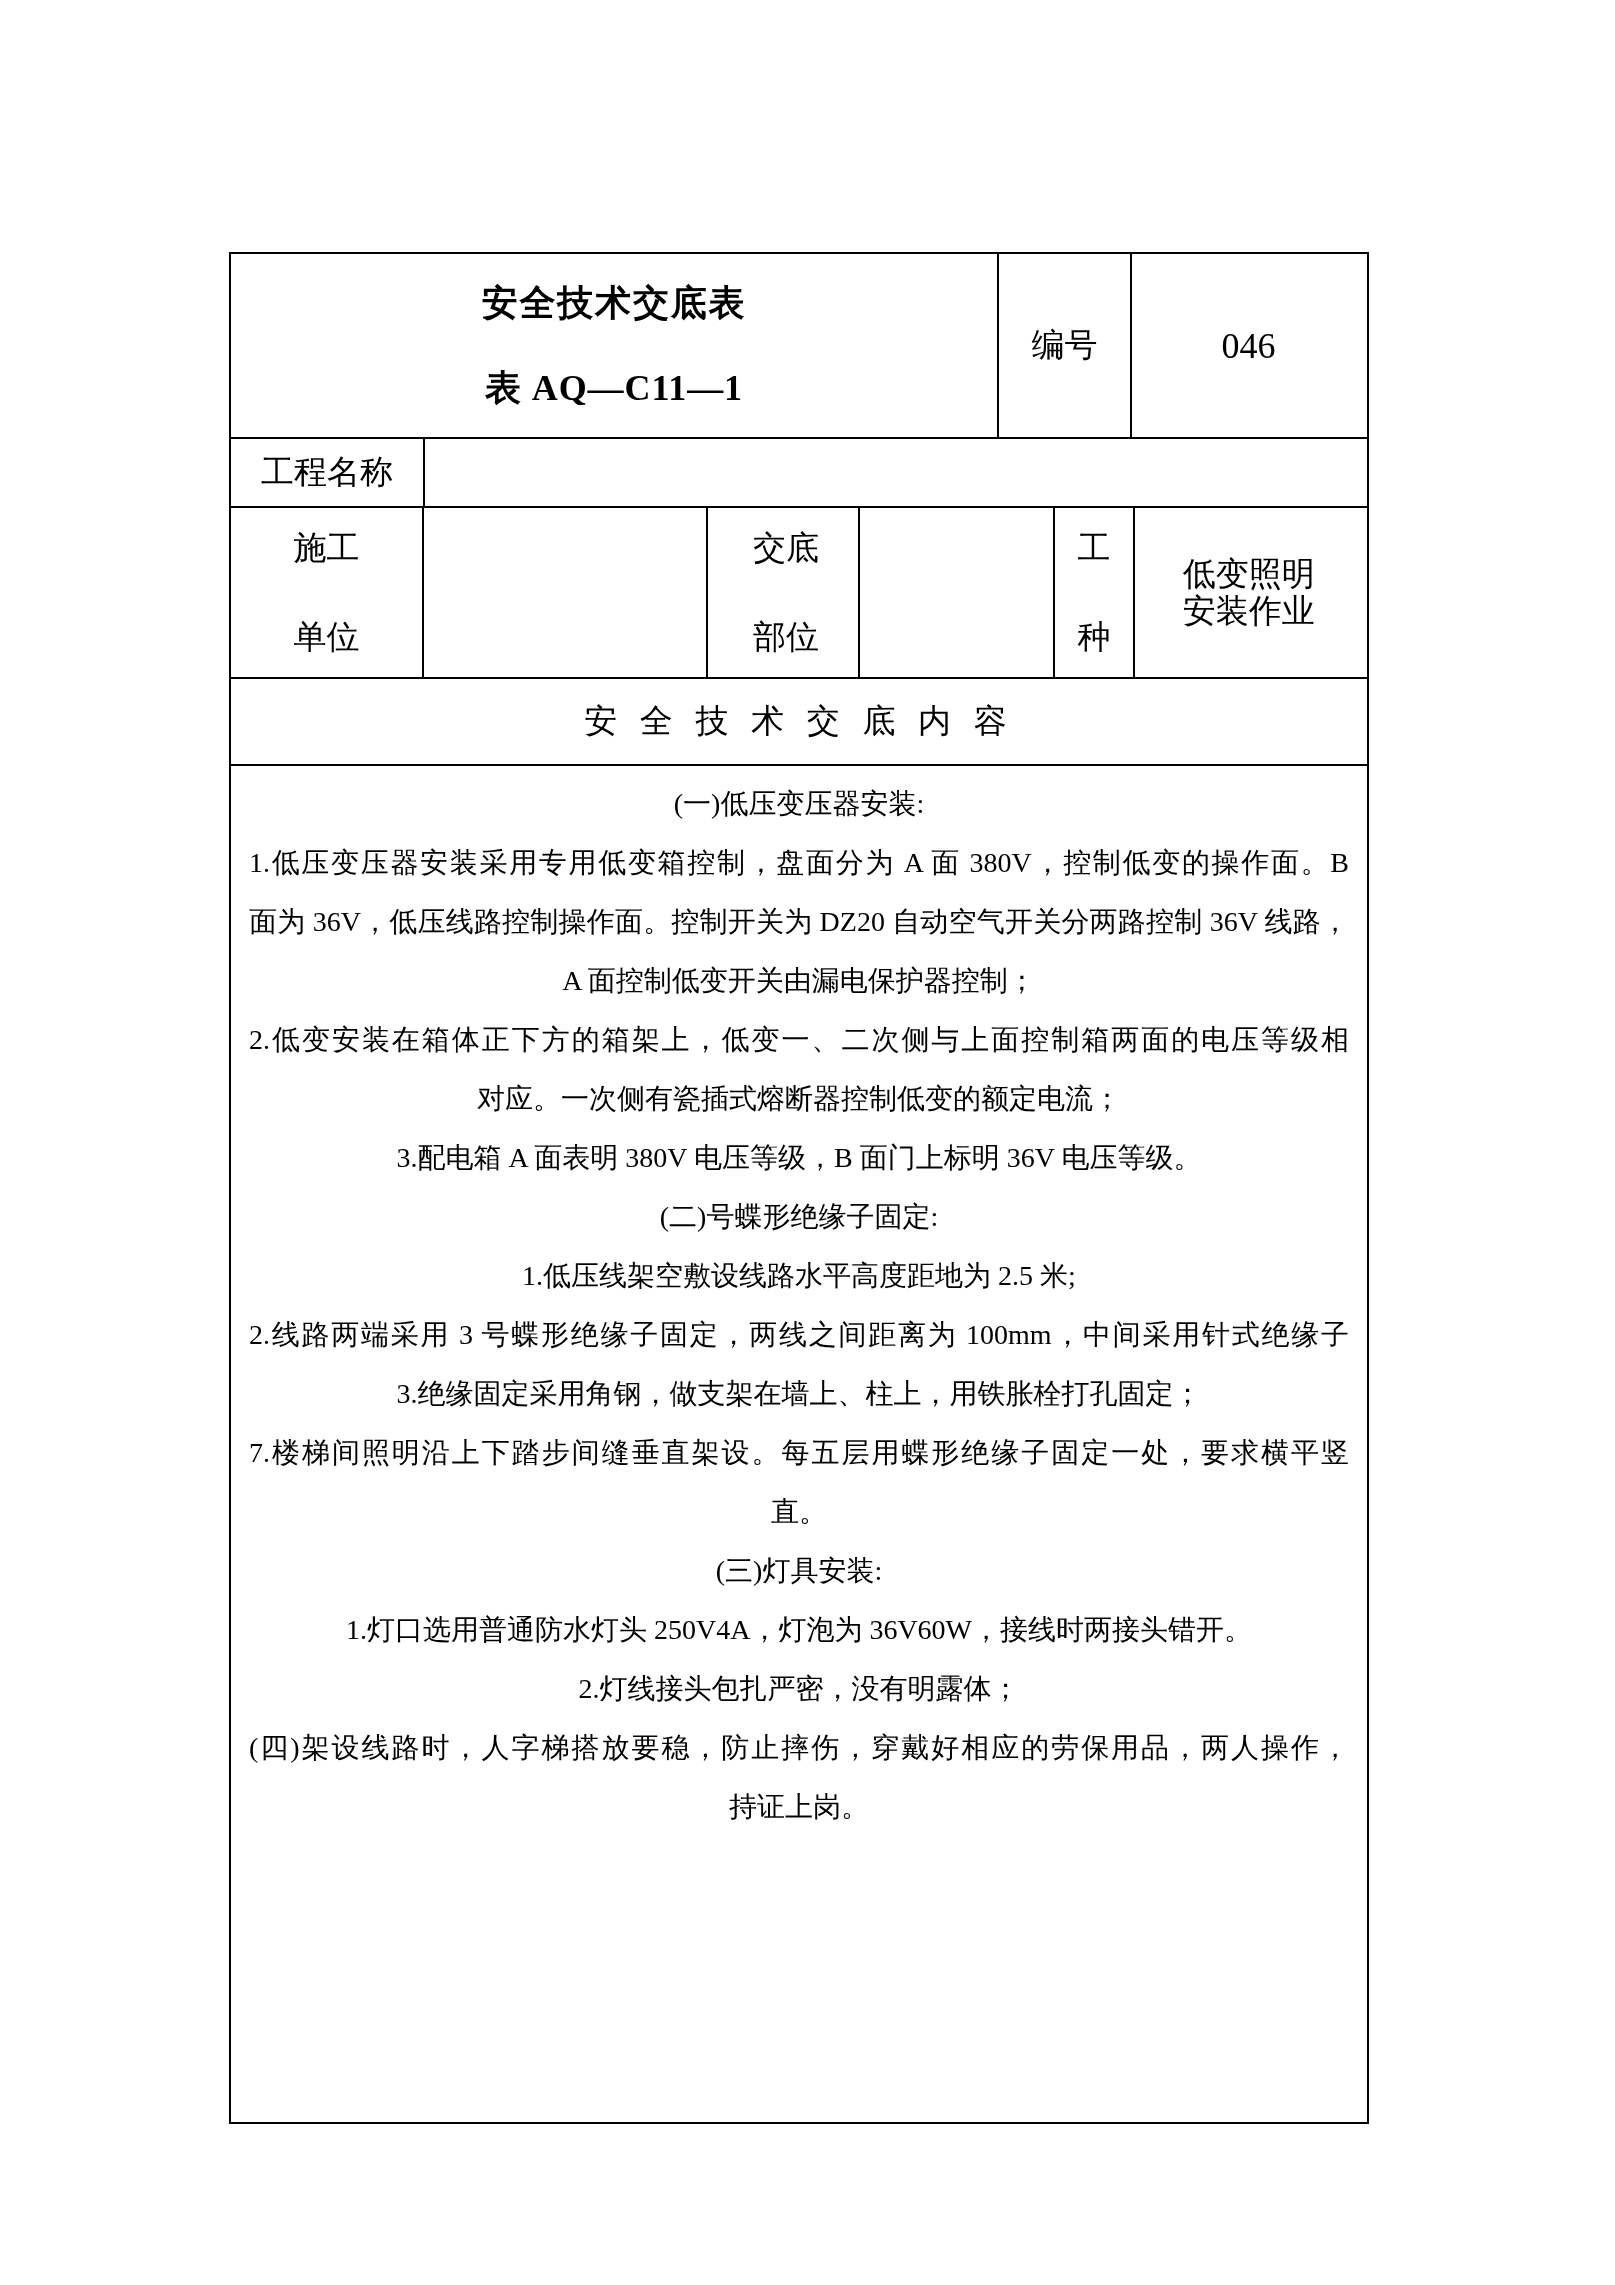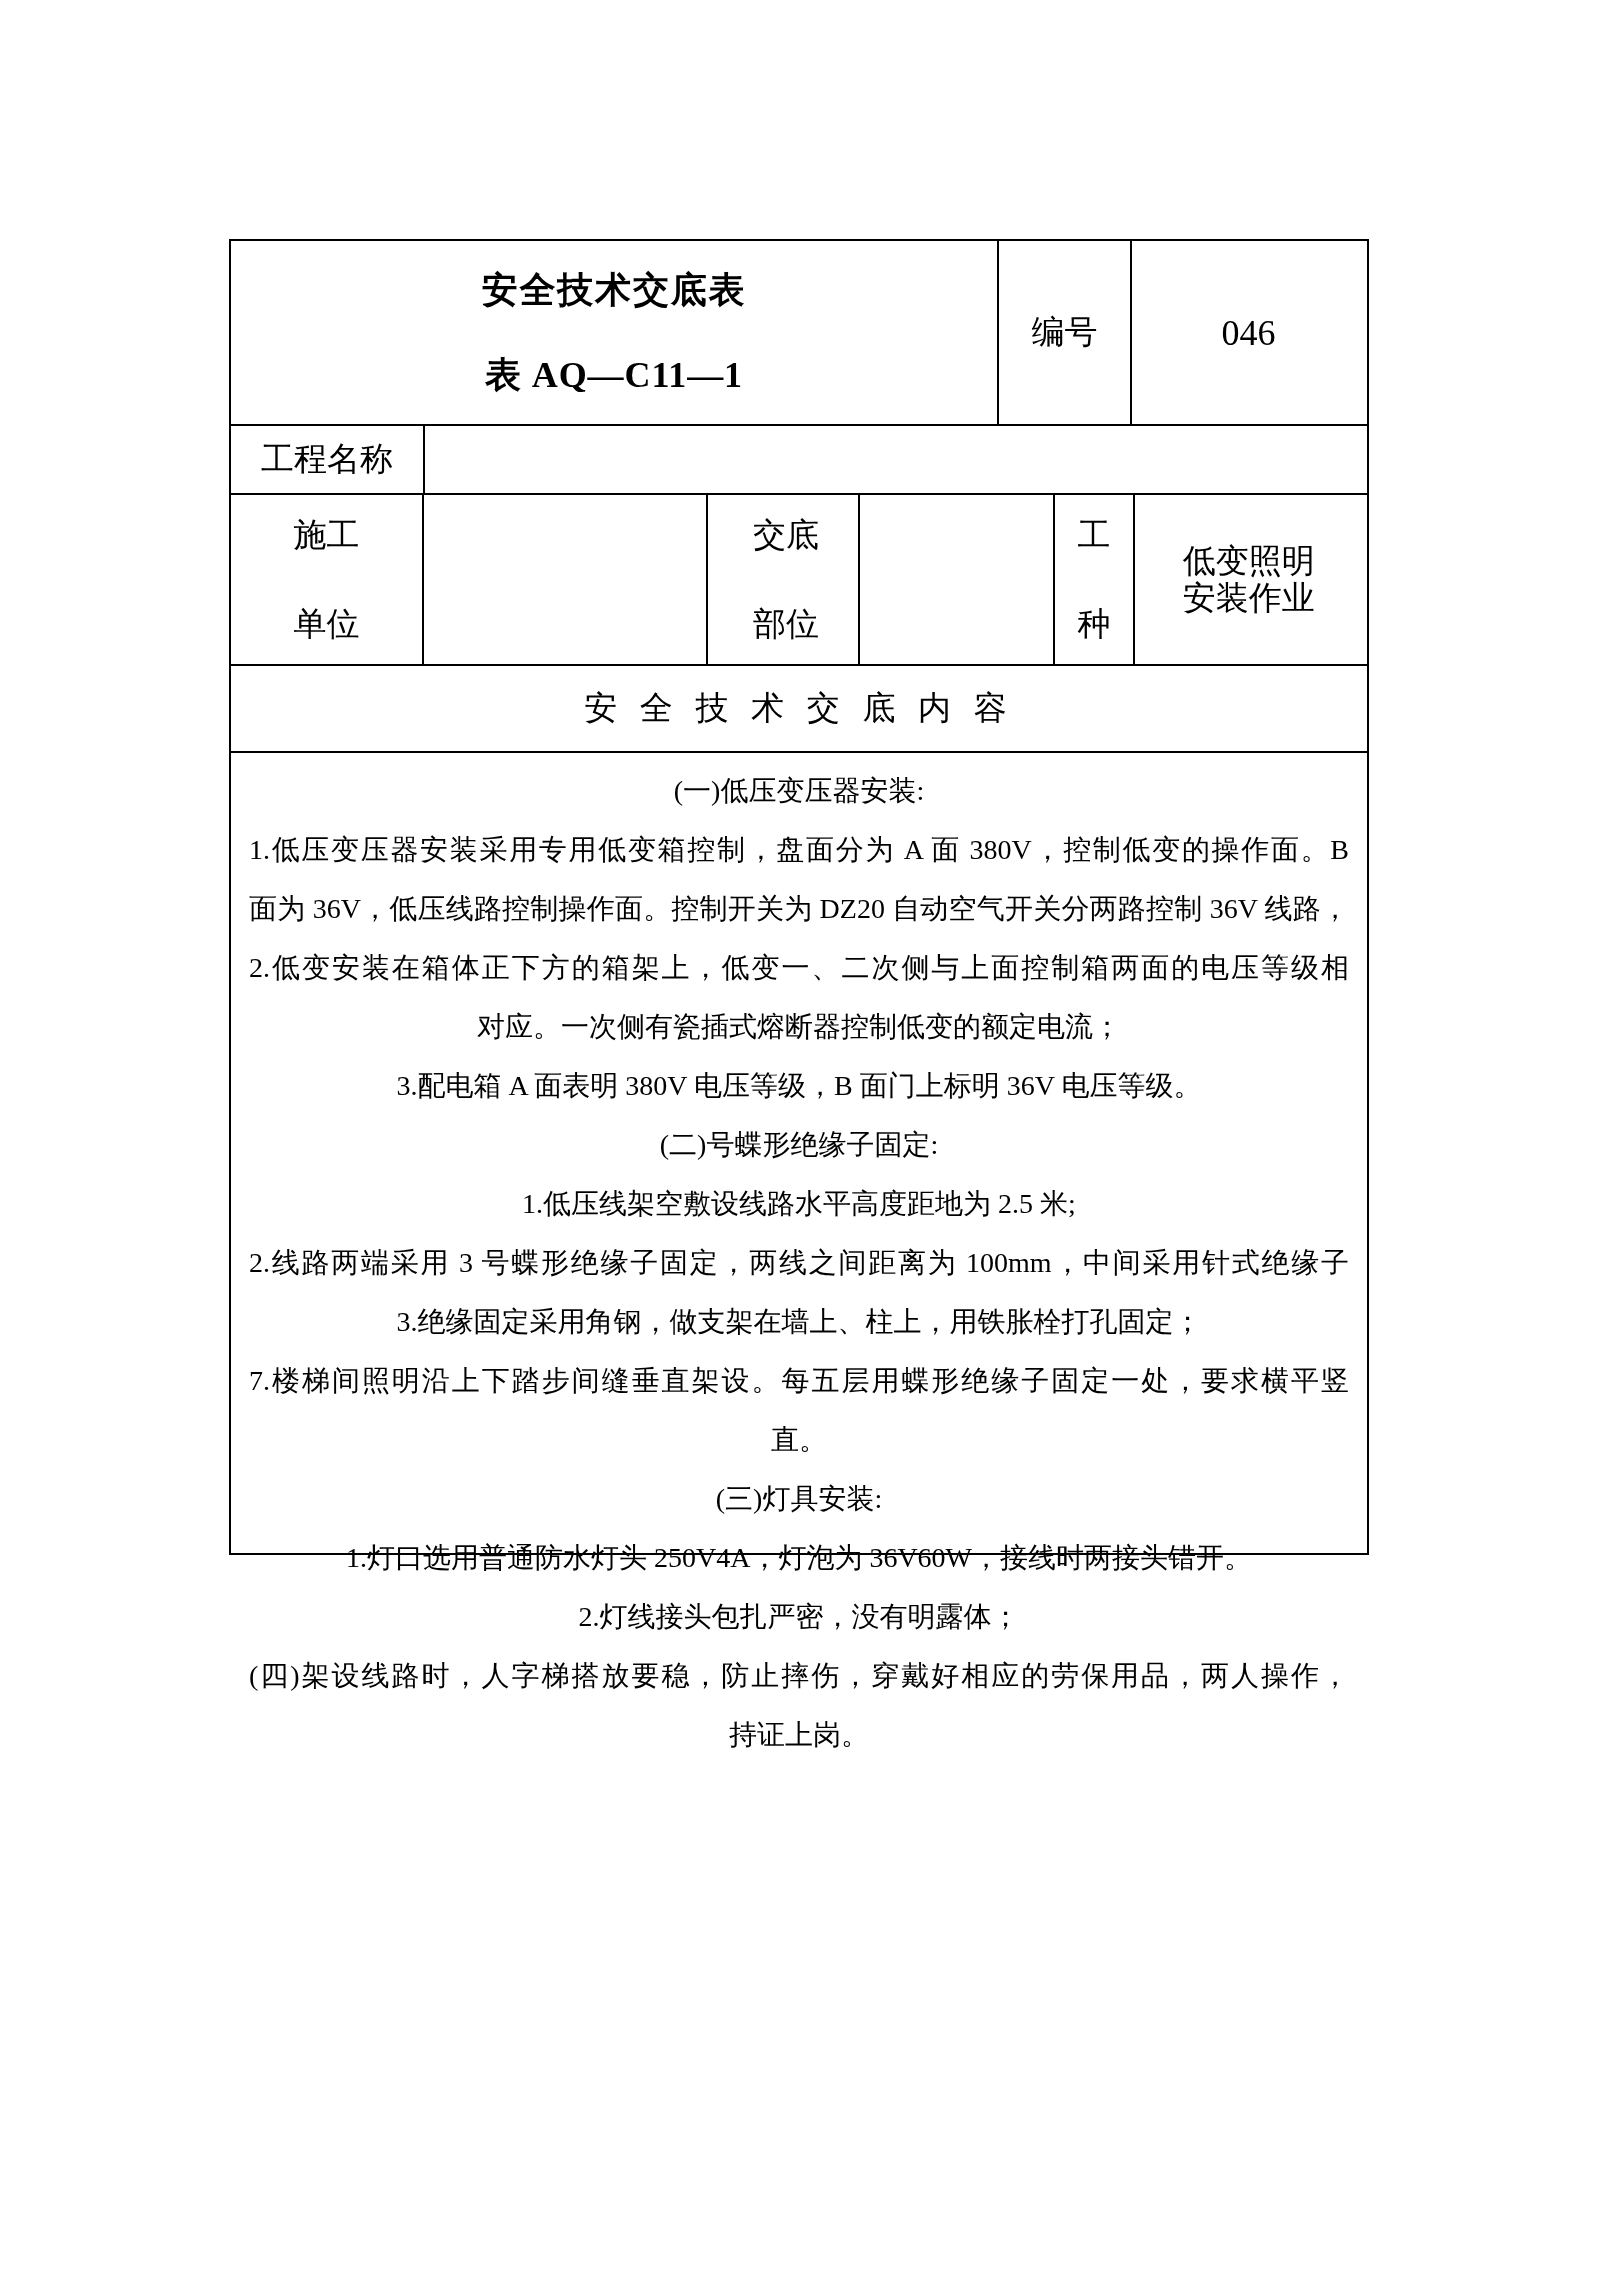--- a/index.html
+++ b/index.html
@@ -11,23 +11,23 @@
     position: relative;
     width: 1616px;
     height: 2285px;
     background: #ffffff;
     font-family: "Liberation Serif", "DejaVu Serif", serif;
     color: #000000;
   }
   .doc-table {
     position: absolute;
     left: 229px;
-    top: 239px;
+    top: 252px;
     width: 1140px;
-    height: 1316px;
+    height: 1872px;
     border: 2.7px solid #000;
     display: flex;
     flex-direction: column;
     box-sizing: border-box;
   }
   .trow {
     display: flex;
     flex-direction: row;
     border-bottom: 2.7px solid #000;
     box-sizing: border-box;
@@ -167,20 +167,21 @@
       <div class="cell content-header-cell">
         <span>安 全 技 术 交 底 内 容</span>
       </div>
     </div>
 
     <div class="trow r5">
       <div class="cell content-body-cell">
           <div class="bline">(一)低压变压器安装:</div>
           <div class="bline fill">1.低压变压器安装采用专用低变箱控制，盘面分为 A 面 380V，控制低变的操作面。B</div>
           <div class="bline fill">面为 36V，低压线路控制操作面。控制开关为 DZ20 自动空气开关分两路控制 36V 线路，</div>
+          <div class="bline">A 面控制低变开关由漏电保护器控制；</div>
           <div class="bline fill">2.低变安装在箱体正下方的箱架上，低变一、二次侧与上面控制箱两面的电压等级相</div>
           <div class="bline">对应。一次侧有瓷插式熔断器控制低变的额定电流；</div>
           <div class="bline">3.配电箱 A 面表明 380V 电压等级，B 面门上标明 36V 电压等级。</div>
           <div class="bline">(二)号蝶形绝缘子固定:</div>
           <div class="bline">1.低压线架空敷设线路水平高度距地为 2.5 米;</div>
           <div class="bline fill">2.线路两端采用 3 号蝶形绝缘子固定，两线之间距离为 100mm，中间采用针式绝缘子</div>
           <div class="bline">3.绝缘固定采用角钢，做支架在墙上、柱上，用铁胀栓打孔固定；</div>
           <div class="bline fill">7.楼梯间照明沿上下踏步间缝垂直架设。每五层用蝶形绝缘子固定一处，要求横平竖</div>
           <div class="bline">直。</div>
           <div class="bline">(三)灯具安装:</div>

